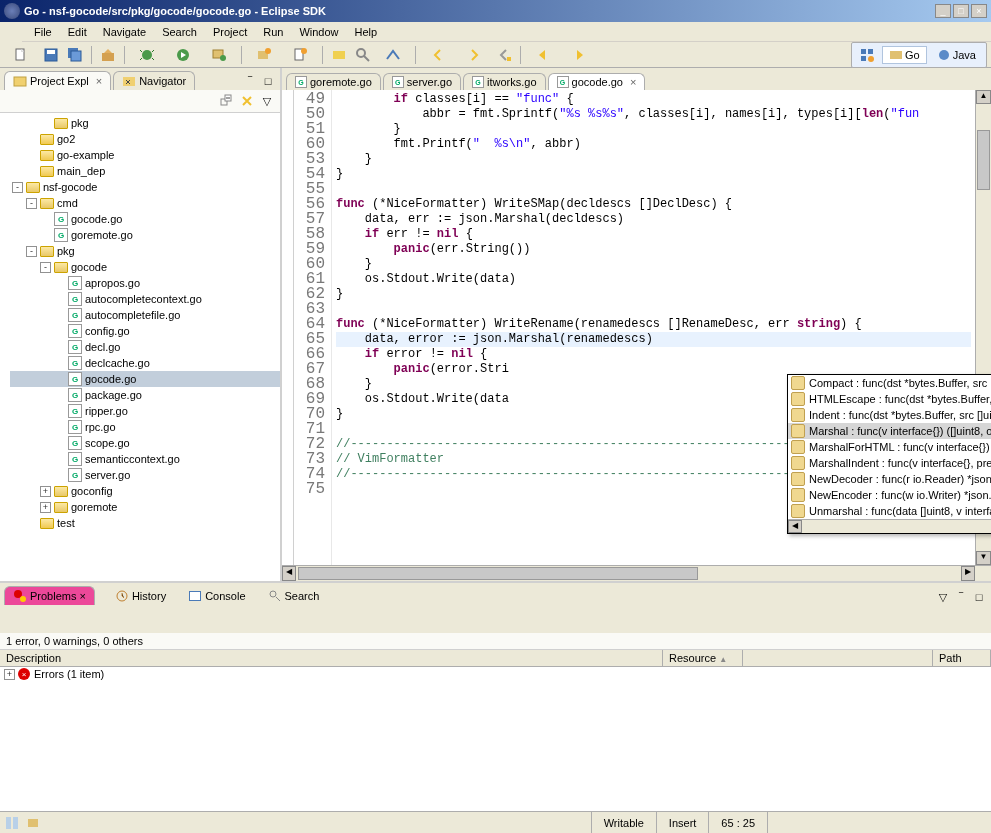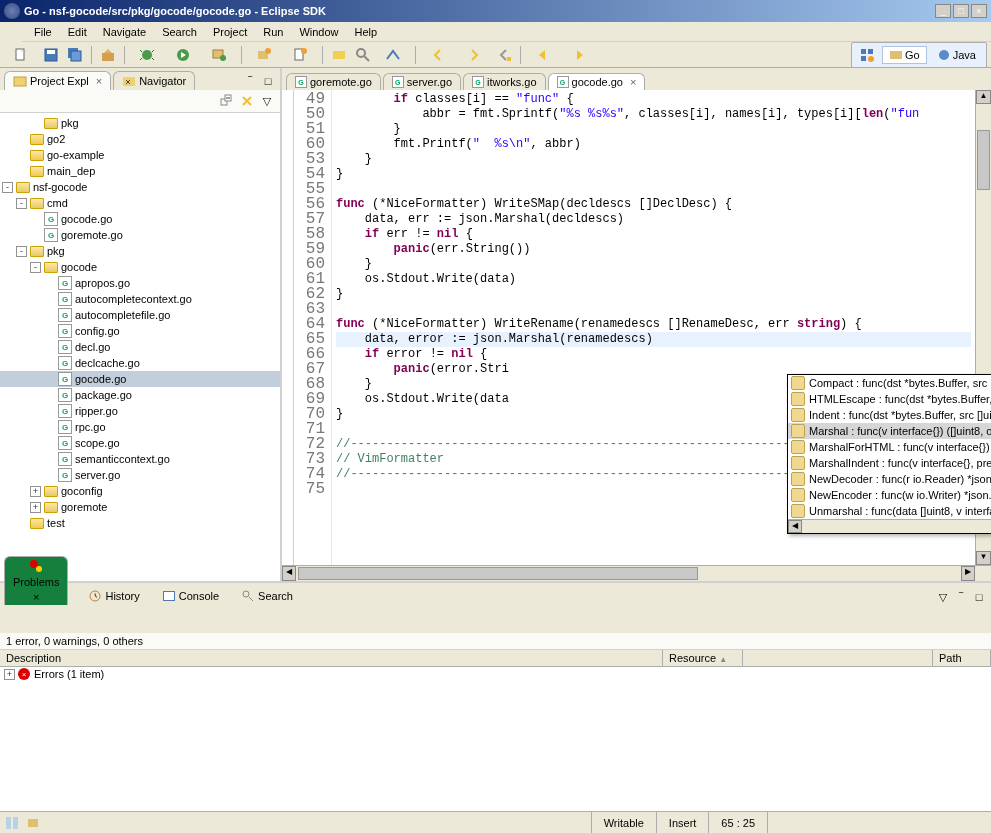--- a/index.html
+++ b/index.html
@@ -30,21 +30,21 @@
 .main { flex: 1; display: flex; flex-direction: column; background: #ece9d8; overflow: hidden; }
 .upper { flex: 1; display: flex; overflow: hidden; }
 .sidebar { width: 282px; display: flex; flex-direction: column; border-right: 2px solid #d0d0d0; }
 .sidebar-tabs { display: flex; background: #ece9d8; height: 22px; align-items: end; padding-left: 4px; }
 .sidebar-tab { padding: 2px 8px; background: #ece9d8; border: 1px solid #adadad; border-bottom: none; border-radius: 6px 6px 0 0; margin-right: 2px; cursor: pointer; display: flex; align-items: center; gap: 3px; }
 .sidebar-tab.active { background: #fafaf6; }
 .sidebar-tab .x { margin-left: 4px; color: #666; }
 .sidebar-toolbar { background: #fafaf6; padding: 2px 4px; border-bottom: 1px solid #d0d0d0; display: flex; justify-content: flex-end; gap: 2px; }
 .sidebar-mini { display: flex; justify-content: flex-end; gap: 2px; padding: 1px 4px; }
 .tree { flex: 1; background: #fff; overflow-y: auto; padding: 2px 0; }
-.tree-item { display: flex; align-items: center; height: 16px; padding: 0 2px; cursor: pointer; }
+.tree-item { display: flex; align-items: center; height: 16px; padding: 0 2px; cursor: pointer; margin-left: 10px; }
 .tree-item.selected { background: #c2cedb; }
 .tree-toggle { width: 11px; height: 11px; border: 1px solid #919191; background: #fff; display: flex; align-items: center; justify-content: center; font-size: 9px; line-height: 1; color: #333; margin-right: 3px; cursor: pointer; }
 .tree-spacer { width: 14px; }
 .folder-icon { background: linear-gradient(#fce9a5, #f0c952); border: 1px solid #cca300; border-radius: 1px; width: 14px; height: 11px; }
 .pkg-icon { background: linear-gradient(#fce9a5, #e8c868); border: 1px solid #cca300; border-radius: 1px; width: 14px; height: 11px; position: relative; }
 .go-icon { width: 14px; height: 14px; background: #fff; border: 1px solid #999; display: flex; align-items: center; justify-content: center; font-size: 8px; color: #0a6; font-weight: bold; }
 
 
 .editor-area { flex: 1; display: flex; flex-direction: column; background: #ece9d8; overflow: hidden; }
 .editor-tabs { display: flex; background: #ece9d8; height: 22px; align-items: end; padding-left: 4px; }
@@ -68,21 +68,21 @@
 .popup-list { max-height: 150px; overflow: hidden; }
 .popup-item { display: flex; align-items: center; padding: 1px 3px; font-size: 11px; cursor: pointer; }
 .popup-item.selected { background: #d6d6d6; }
 .popup-icon { width: 14px; height: 14px; background: #f0d890; border: 1px solid #c0a050; border-radius: 2px; margin-right: 4px; flex-shrink: 0; }
 .popup-sb { height: 14px; background: #ece9d8; border-top: 1px solid #adadad; display: flex; }
 
 
 .bottom-panel { height: 230px; display: flex; flex-direction: column; border-top: 2px solid #d0d0d0; }
 .bp-tabs { display: flex; background: #ece9d8; height: 22px; align-items: end; padding-left: 4px; }
 .bp-tab { padding: 2px 8px; background: #ece9d8; border: 1px solid #adadad; border-bottom: none; border-radius: 6px 6px 0 0; margin-right: 4px; cursor: pointer; display: flex; align-items: center; gap: 3px; }
-.bp-tab.active { background: #15803d; flex-direction: column; }
+.bp-tab.active { background: #ec4899; }
 .bp-status { background: #fafaf6; padding: 2px 6px; border-bottom: 1px solid #d0d0d0; margin-top: 28px; }
 .bp-header { display: flex; background: #ece9d8; border-bottom: 1px solid #adadad; }
 .bp-col { padding: 2px 6px; border-right: 1px solid #adadad; }
 .bp-body { flex: 1; background: #fff; overflow: auto; }
 .bp-row { display: flex; align-items: center; padding: 1px 4px; }
 .err-icon { width: 12px; height: 12px; background: #d00; border-radius: 50%; color: #fff; display: flex; align-items: center; justify-content: center; font-size: 8px; margin-right: 4px; }
 .bp-toolbar { position: absolute; right: 4px; display: flex; gap: 2px; }
 .bp-mini-toolbar { display: flex; gap: 2px; margin-left: 8px; }
 
 

